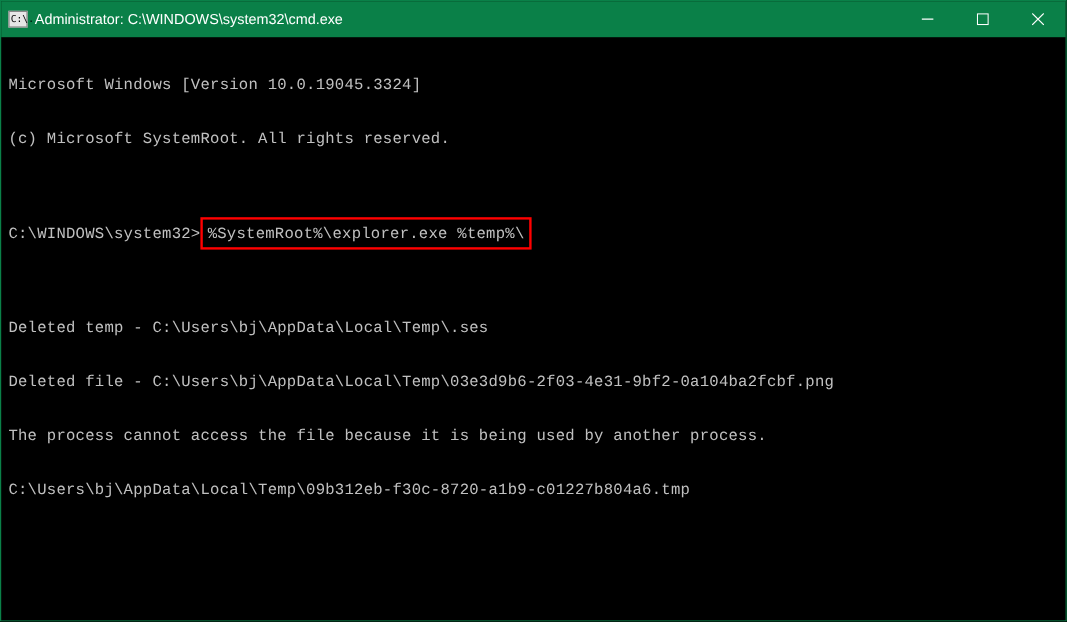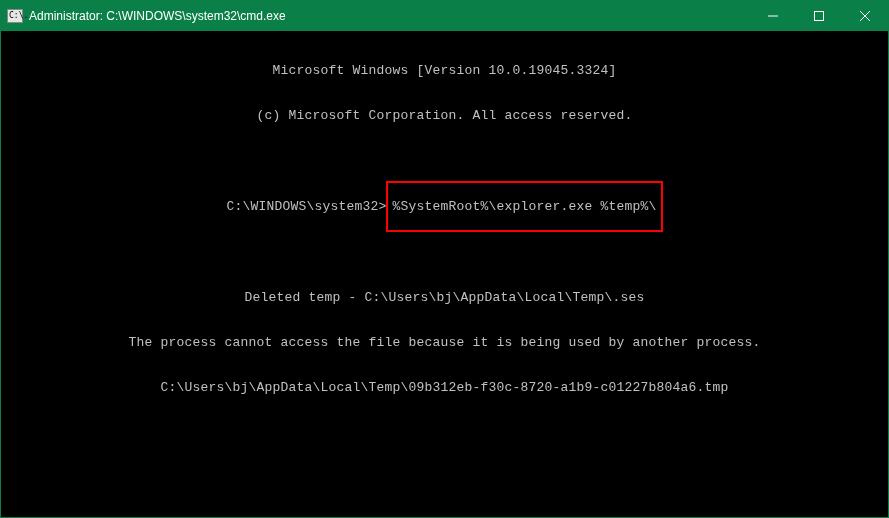--- a/index.html
+++ b/index.html
@@ -69,25 +69,25 @@
       color: #c0c0c0;
       font-size: 13px;
       line-height: 15px;
       white-space: pre-wrap;
       word-break: break-all;
       font-family: Consolas, 'Courier New', monospace;
       letter-spacing: 0.2px;
     }
     .highlight-box {
       border: 2px solid #ff0000;
-      padding: 16px 4px;
+      padding: 4px 4px;
       display: inline-block;
       margin: -2px 0;
     }
-    .line { display: block; text-align: center; }
+    .line { display: block; }
   </style>
 </head>
 <body>
 
 <div class="window">
   <div class="titlebar">
     <div class="titlebar-left">
       <div class="cmd-icon">C:\.</div>
       <span>Administrator: C:\WINDOWS\system32\cmd.exe</span>
     </div>
@@ -106,25 +106,26 @@
         <svg viewBox="0 0 10 10">
             <line x1="0" y1="0" x2="10" y2="10" stroke="#fff" stroke-width="1"></line>
             <line x1="10" y1="0" x2="0" y2="10" stroke="#fff" stroke-width="1"></line>
           </svg>
       </div>
     </div>
   </div>
 
   <div class="terminal">
     <span class="line">Microsoft Windows [Version 10.0.19045.3324]</span>
-    <span class="line">(c) Microsoft Corporation. All access reserved.</span>
+    <span class="line">(c) Microsoft SystemRoot. All rights reserved.</span>
     <span class="line"></span>
     <span class="line"><span>C:\WINDOWS\system32&gt;</span><span class="highlight-box">%SystemRoot%\explorer.exe %temp%\</span></span>
     <span class="line"></span>
     <span class="line">Deleted temp - C:\Users\bj\AppData\Local\Temp\.ses</span>
+    <span class="line">Deleted file - C:\Users\bj\AppData\Local\Temp\03e3d9b6-2f03-4e31-9bf2-0a104ba2fcbf.png</span>
     <span class="line">The process cannot access the file because it is being used by another process.</span>
     <span class="line">C:\Users\bj\AppData\Local\Temp\09b312eb-f30c-8720-a1b9-c01227b804a6.tmp</span>
     
     
     
     
     
     
     
     

